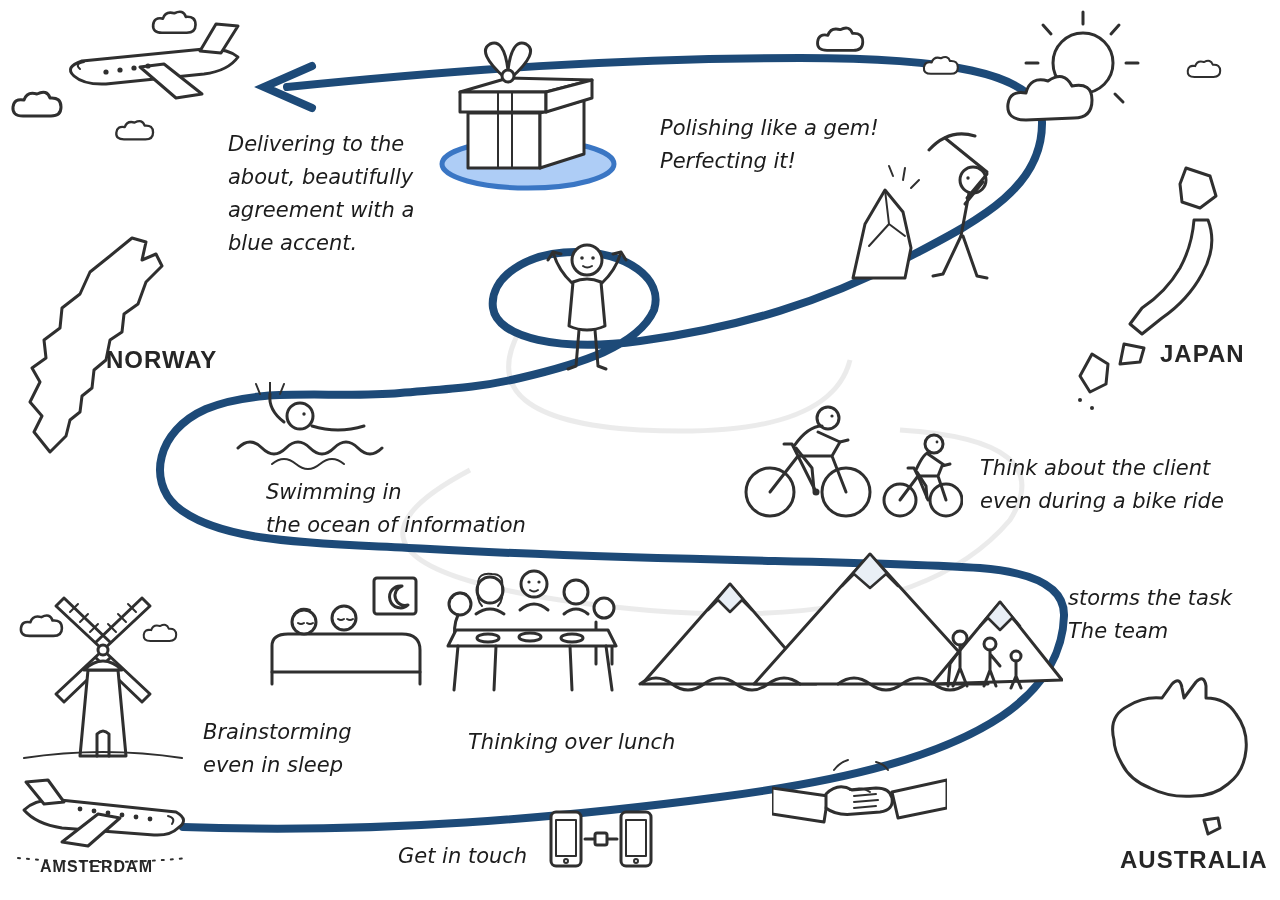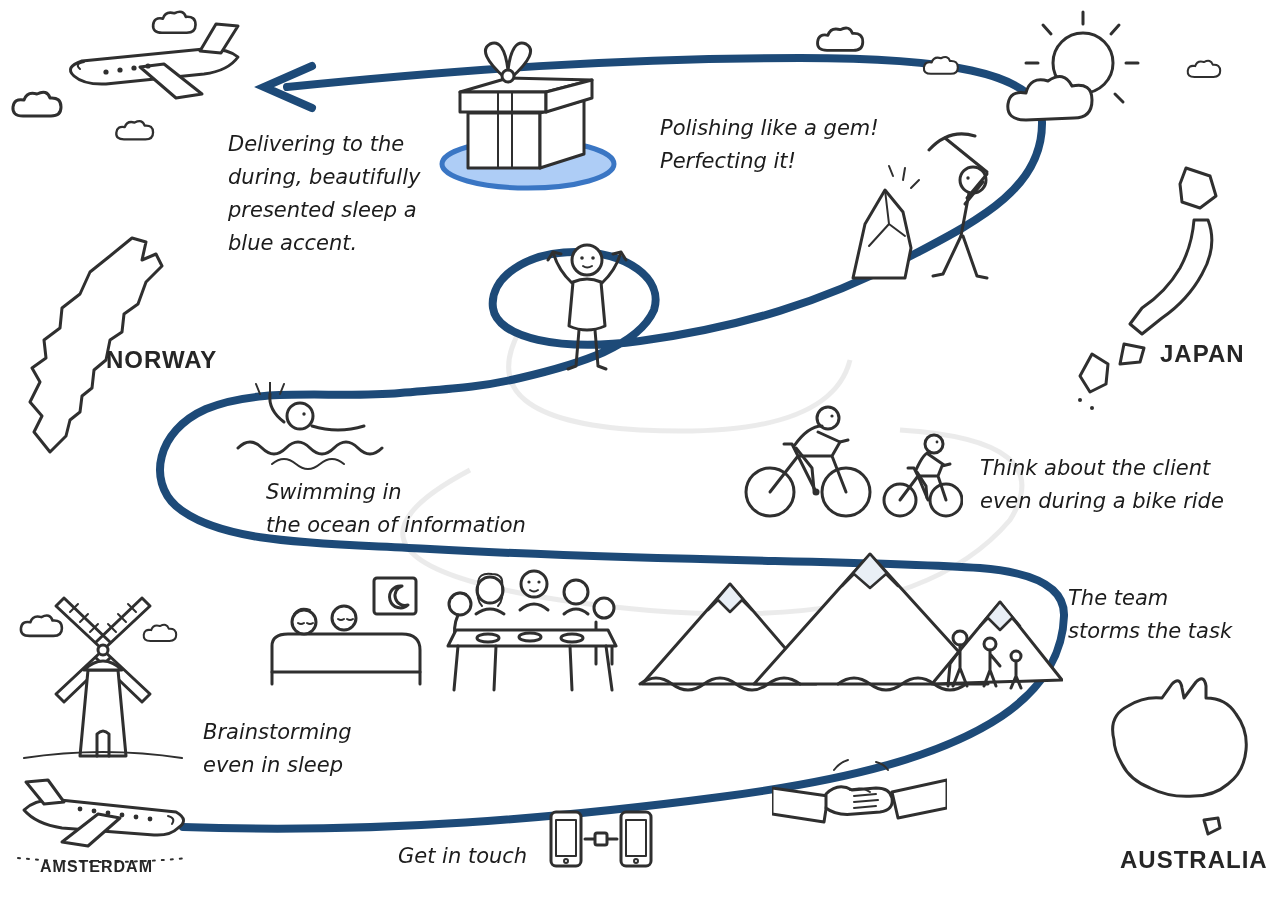--- a/index.html
+++ b/index.html
@@ -266,51 +266,54 @@
     <circle class="fillink" cx="100" cy="41" r="2.4"></circle>
       <circle class="fillink" cx="114" cy="43" r="2.4"></circle>
     <circle class="fillink" cx="128" cy="45" r="2.4"></circle>
       <circle class="fillink" cx="142" cy="47" r="2.4"></circle>
     <path class="ink2" d="M160 44 Q168 46 164 52"></path>
     <path class="ink2" stroke-dasharray="2 7" d="M10 86 Q95 94 180 86"></path>
   </svg>
 
   <div class="caption" style="left:228px;top:128px">
     <div>Delivering to the</div>
-    <div>during, beautifully</div>
-    <div>presented sleep a</div>
+    <div>about, beautifully</div>
+    <div>agreement with a</div>
     <div>blue accent.</div>
   </div>
 
   <div class="caption" style="left:660px;top:112px">
     <div>Polishing like a gem!</div>
     <div>Perfecting it!</div>
   </div>
 
 
   <div class="caption" style="left:980px;top:452px">
     <div>Think about the client</div>
     <div>even during a bike ride</div>
   </div>
 
   <div class="caption" style="left:266px;top:476px">
     <div>Swimming in</div>
     <div>the ocean of information</div>
   </div>
 
   <div class="caption" style="left:1068px;top:582px">
+    <div>storms the task</div>
     <div>The team</div>
-    <div>storms the task</div>
   </div>
 
   <div class="caption" style="left:203px;top:716px">
     <div>Brainstorming</div>
     <div>even in sleep</div>
   </div>
 
+  <div class="caption" style="left:468px;top:726px">
+    <div>Thinking over lunch</div>
+  </div>
 
   <div class="caption" style="left:398px;top:840px">
     <div>Get in touch</div>
   </div>
 
 
   <div class="place" style="left:106px;top:346px">NORWAY</div>
   <div class="place" style="left:1160px;top:340px">JAPAN</div>
   <div class="place place-sm" style="left:40px;top:858px">AMSTERDAM</div>
   <div class="place" style="left:1120px;top:846px">AUSTRALIA</div>

